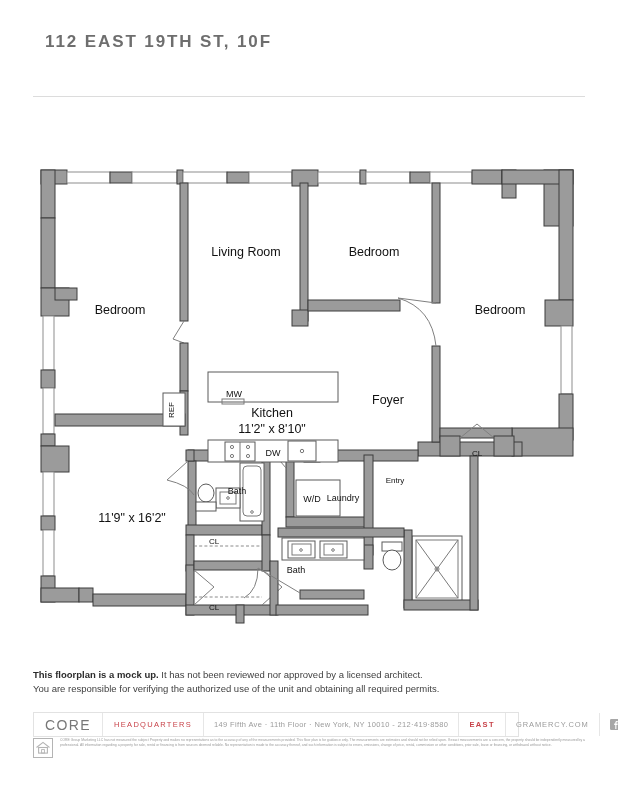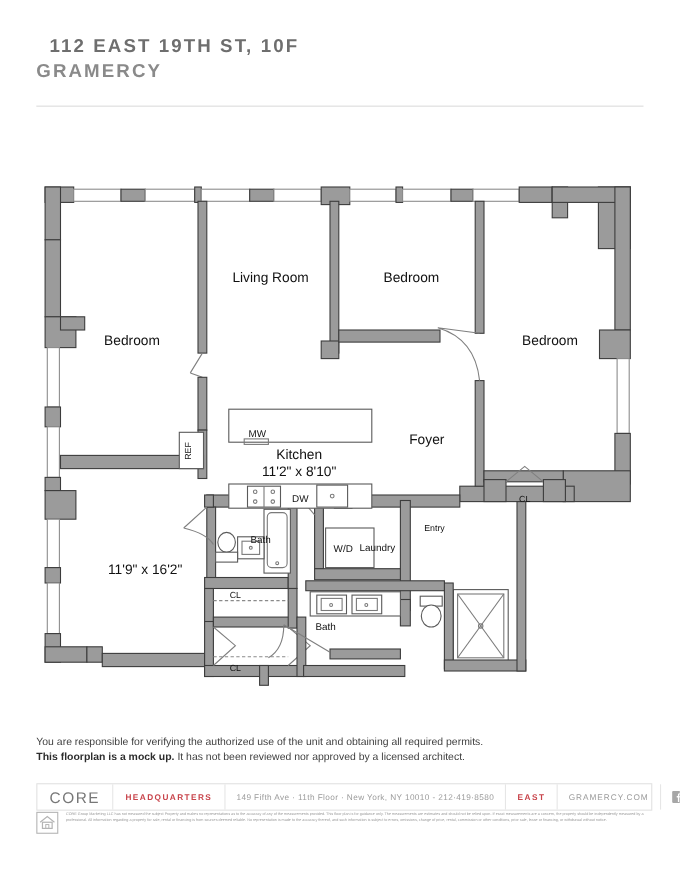--- a/index.html
+++ b/index.html
@@ -73,21 +73,21 @@
     line-height: 14px;
     color: #3f3f3f;
   }
   .disclaimer b { font-weight: bold; color: #2c2c2c; }
 
   
   .footer-bar {
     position: absolute;
     left: 33px;
     top: 712px;
-    width: 560px;
+    width: 486px;
     height: 25px;
     border: 1px solid #e2e2e2;
     box-sizing: border-box;
     display: flex;
     align-items: stretch;
     background: #fff;
   }
   .fb-cell {
     display: flex;
     align-items: center;
@@ -101,21 +101,21 @@
   .fb-logo {
     font-size: 14px;
     letter-spacing: 1.4px;
     color: #777;
     font-weight: 300;
     padding: 0 11px;
   }
   .fb-hq {
     font-size: 7.5px;
     letter-spacing: 1.3px;
-    font-weight: bold;
+    font-weight: normal;
     color: #c8434a;
     padding: 0 11px;
   }
   .fb-addr {
     font-size: 7.5px;
     letter-spacing: 0.35px;
     color: #9b9b9b;
     padding: 0 10px;
   }
   .fb-visit {
@@ -168,21 +168,20 @@
     flex: 1;
   }
 </style>
 </head>
 <body>
 
 <div class="page">
 
   <div class="header">
     <div class="title-line1">112 EAST 19TH ST, 10F</div>
-    <div class="title-line2">GRAMERCY</div>
     <div class="header-rule"></div>
   </div>
 
   <div class="plan-wrap">
   <svg class="plan-svg" width="618" height="500" viewBox="0 0 618 500" xmlns="http://www.w3.org/2000/svg">
     <defs>
       <style>
         .w   { fill:#9b9b9b; stroke:#3c3c3c; stroke-width:1; }
         .win { fill:#ffffff; stroke:#8d8d8d; stroke-width:1; }
         .fx  { fill:#ffffff; stroke:#5a5a5a; stroke-width:1; }
@@ -371,22 +370,22 @@
     <text class="lbl" x="214" y="460" font-size="8" text-anchor="middle">CL</text>
 
     <text class="lbl" x="234" y="247" font-size="9" text-anchor="middle">MW</text>
     <text class="lbl" x="273" y="306" font-size="9" text-anchor="middle">DW</text>
     <text class="lbl" x="174" y="260" font-size="8" text-anchor="middle" transform="rotate(-90 174 260)">REF</text>
     <text class="lbl" x="312" y="352" font-size="9" text-anchor="middle">W/D</text>
   </svg>
   </div>
 
   <div class="disclaimer">
+    <div><b>This floorplan is a mock up.</b><span> It has not been reviewed nor approved by a licensed architect.</span></div>
     <div>You are responsible for verifying the authorized use of the unit and obtaining all required permits.</div>
-    <div><b>This floorplan is a mock up.</b><span> It has not been reviewed nor approved by a licensed architect.</span></div>
   </div>
 
   <div class="footer-bar">
     <div class="fb-cell fb-logo">CORE</div>
     <div class="fb-cell fb-hq">HEADQUARTERS</div>
     <div class="fb-cell fb-addr">149 Fifth Ave · 11th Floor · New York, NY 10010 - 212·419·8580</div>
     <div class="fb-cell fb-visit">EAST</div>
     <div class="fb-cell fb-site">GRAMERCY.COM</div>
     <div class="fb-cell fb-social">
       <span class="soc">

